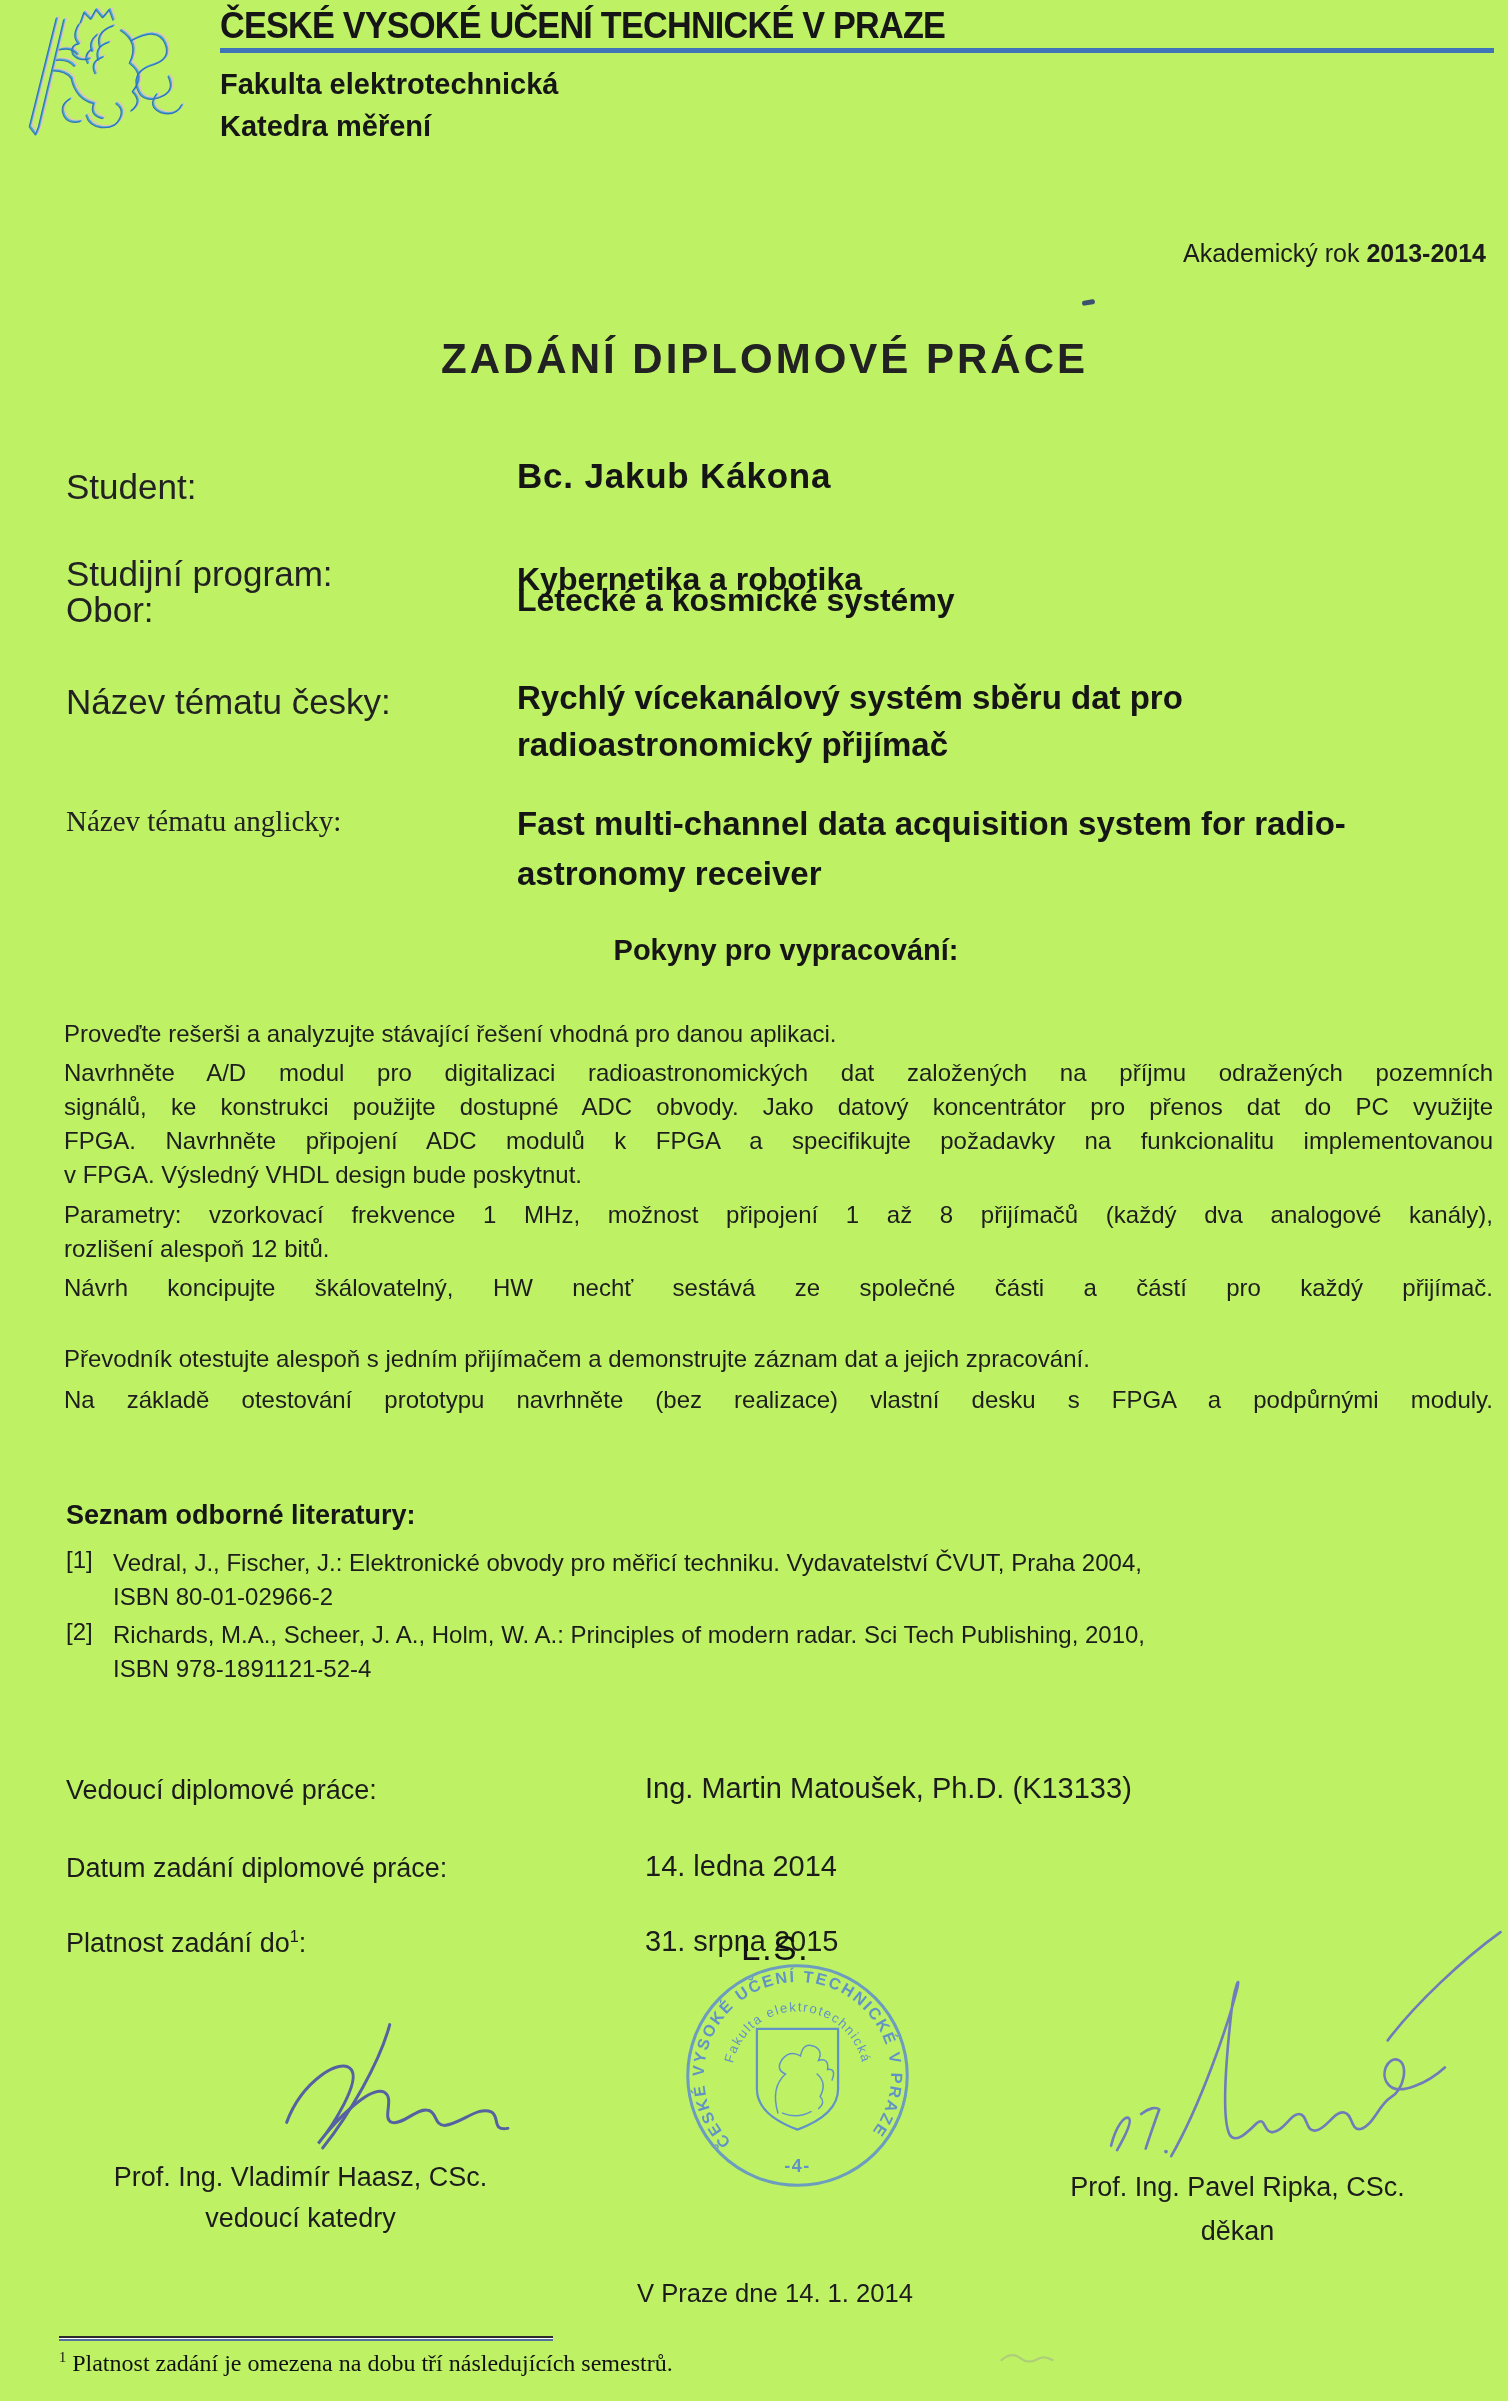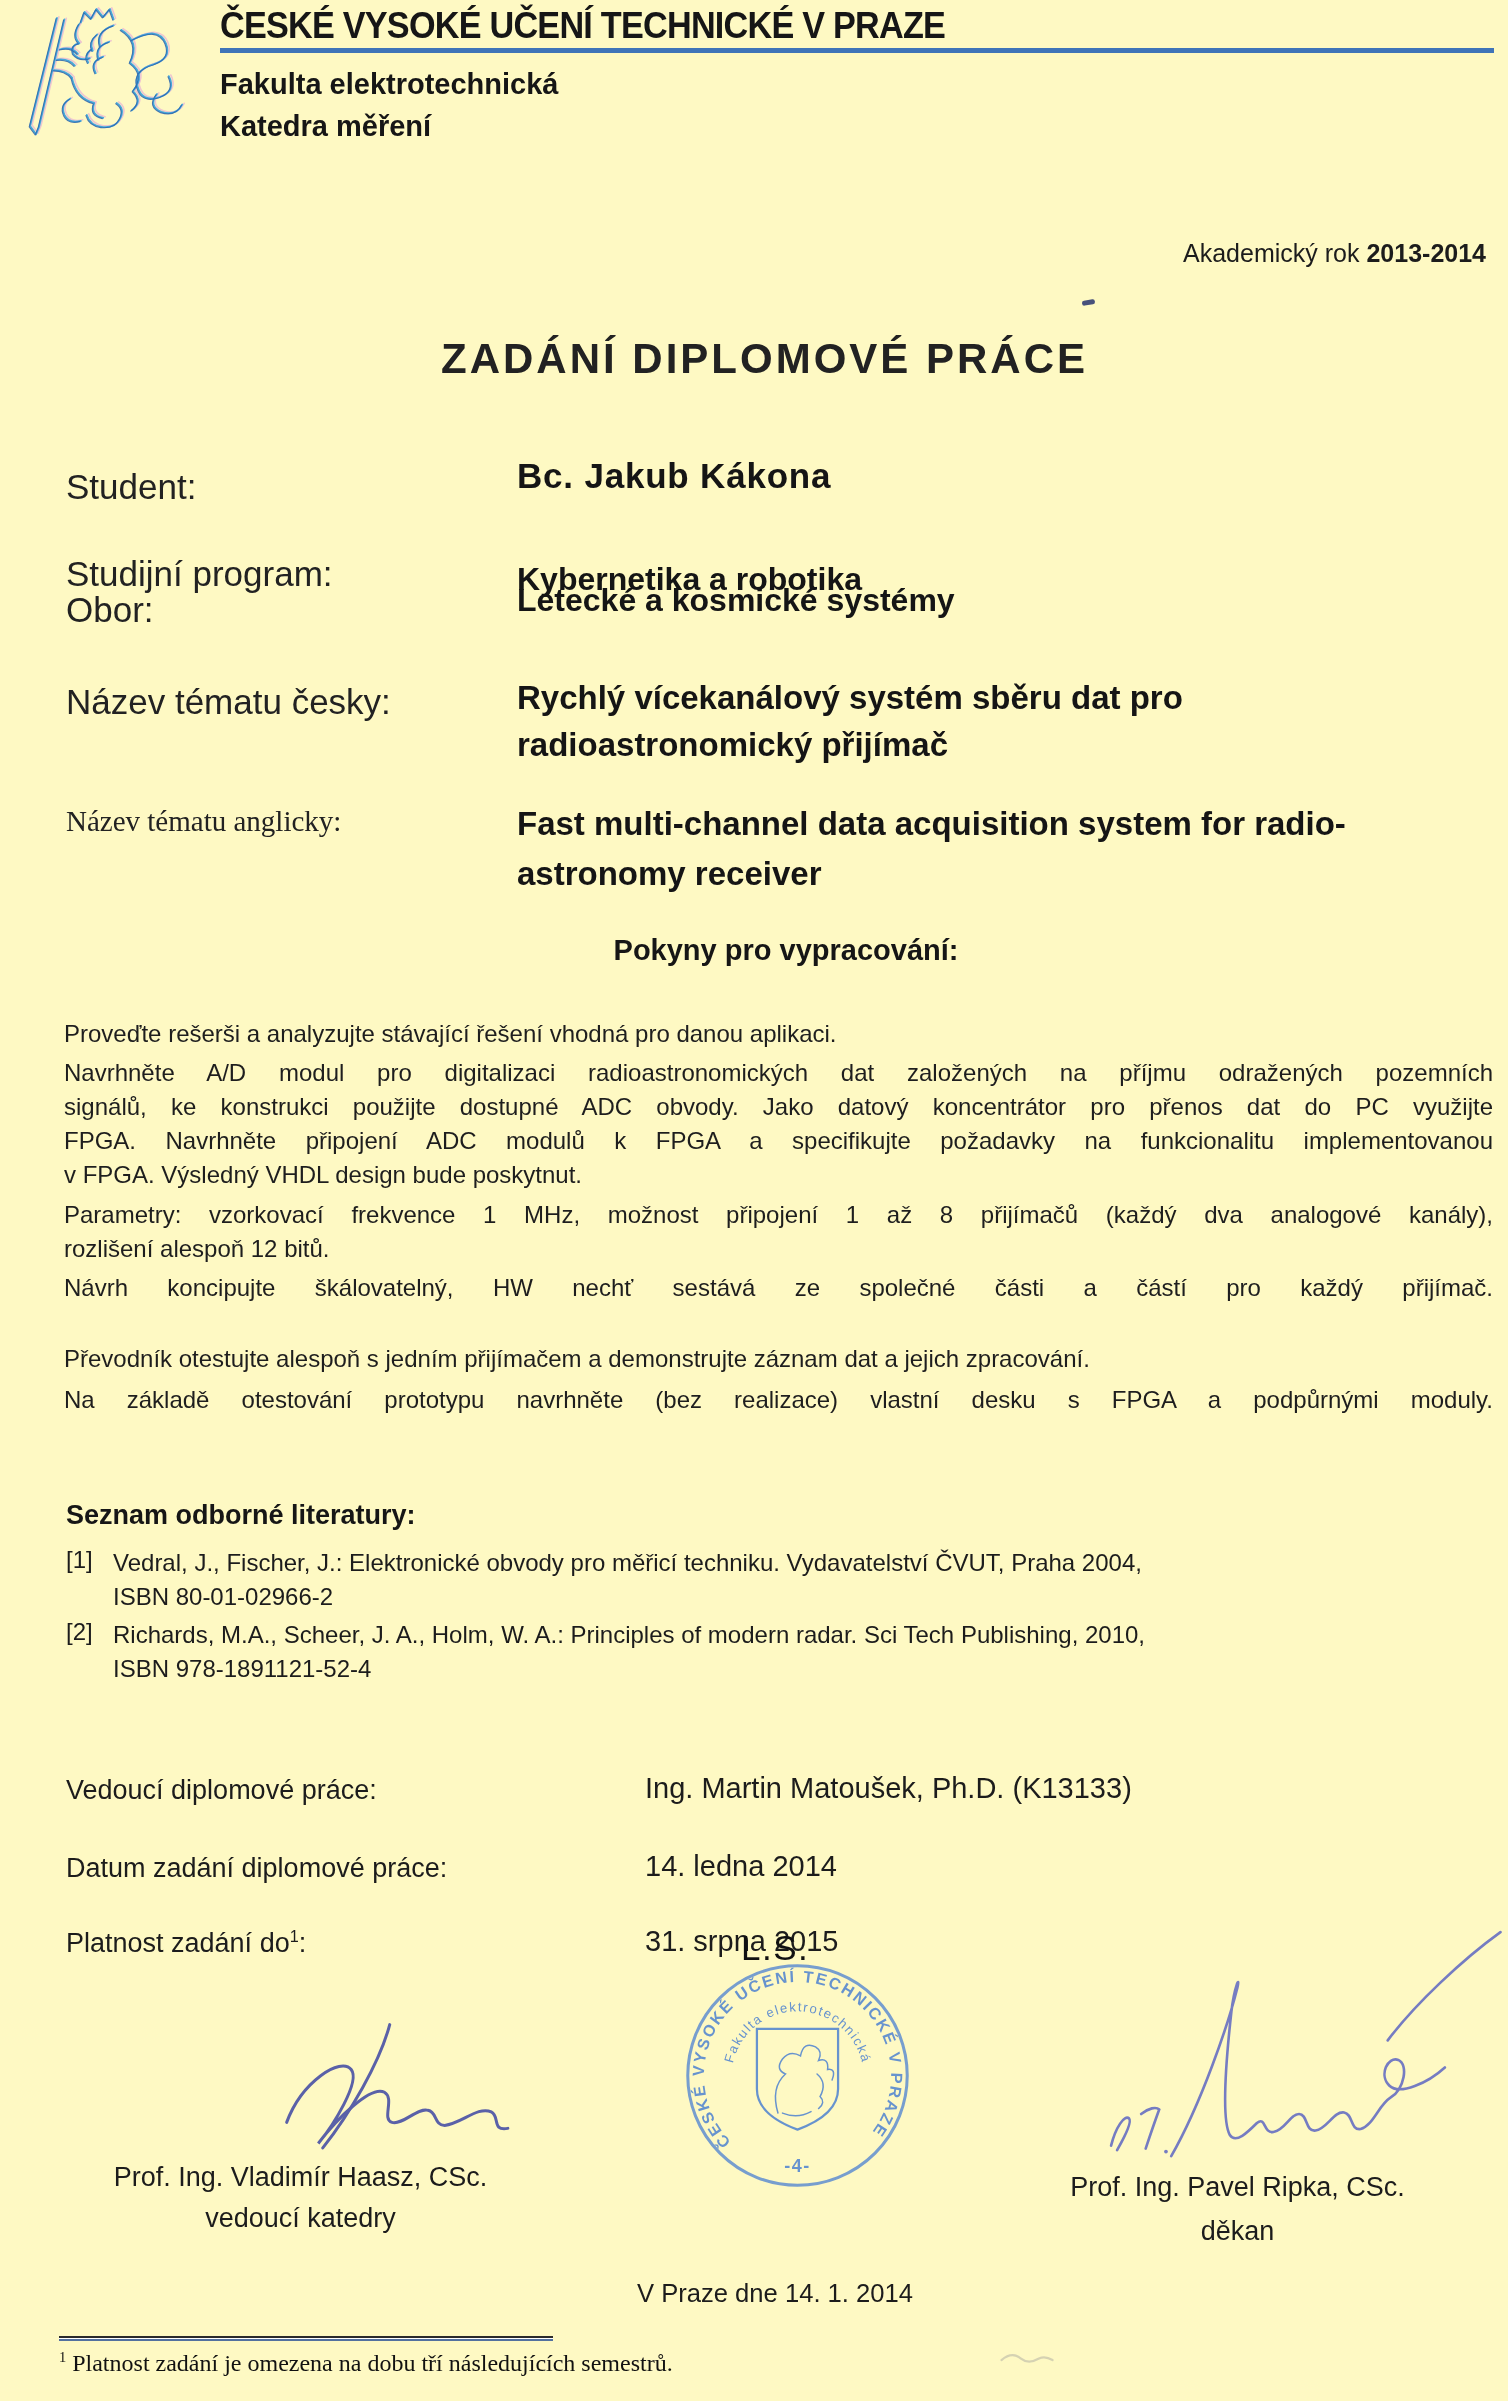--- a/index.html
+++ b/index.html
@@ -1,17 +1,17 @@
 <!DOCTYPE html>
 <html style="font-size:12px"><head>
 <meta charset="utf-8">
 <style>
   html,body{margin:0;padding:0;background:#e8e8e8;}
   .page{
-    position:relative;width:1509px;height:2401px;background:#fef9c3;
+    position:relative;width:1509px;height:2401px;background:#bef264;
     font-family:"Liberation Sans","DejaVu Sans",sans-serif;color:#1c1c1c;
     overflow:hidden;margin:0 auto;
   }
   .abs{position:absolute;}
   .serif{font-family:"Liberation Serif","DejaVu Serif",serif;}
   .b{font-weight:700;}
 
   
   .logo{left:6px;top:3px;width:190px;height:138px;}
   .uni-name{left:220px;top:4.5px;font-size:36px;font-weight:700;letter-spacing:-0.8px;

